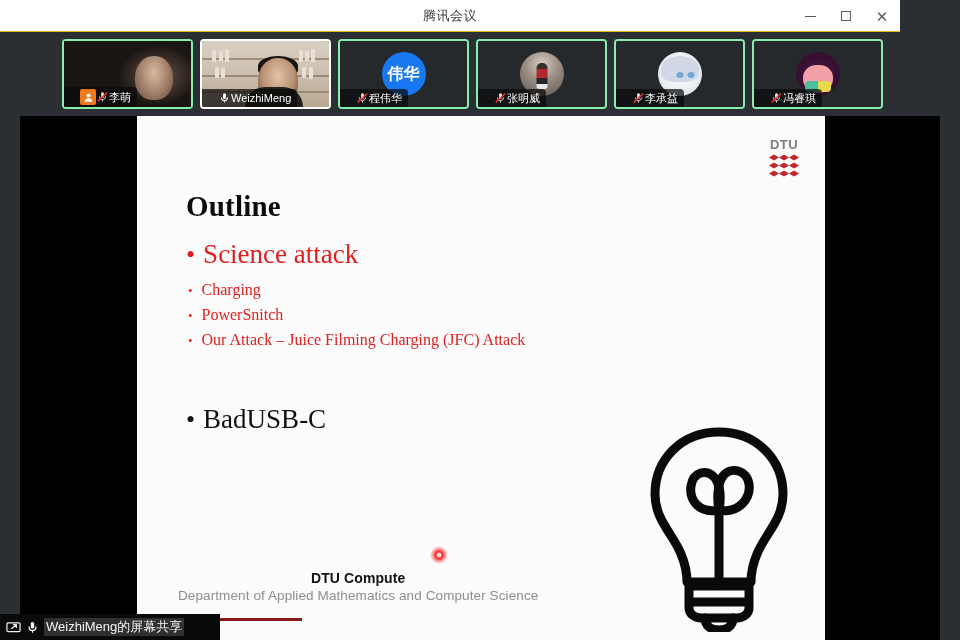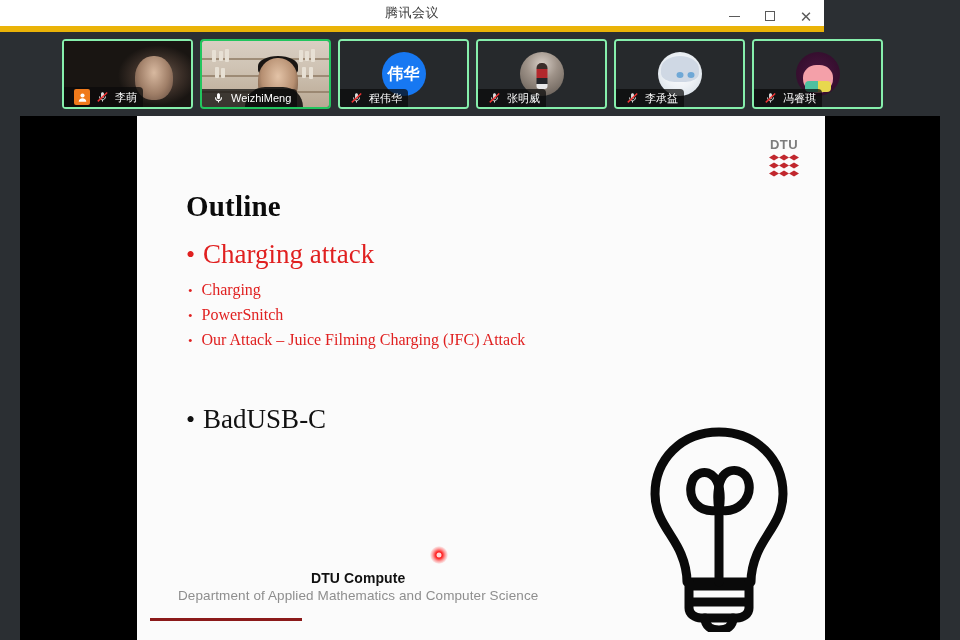--- a/index.html
+++ b/index.html
@@ -11,23 +11,23 @@
   }
   #app {
     position: relative;
     width: 960px; height: 640px;
     background: #2b2f33;
   }
 
   
   .titlebar {
     position: absolute; top: 0; left: 0;
-    width: 824px; height: 32px;
+    width: 900px; height: 32px;
     background: #ffffff;
-    border-bottom: 6px solid #eab308;
+    border-bottom: 1px solid #eab308;
     display: flex; align-items: center; justify-content: center;
   }
   .titlebar-title {
     font-size: 13px; color: #3a3a3a; letter-spacing: .5px;
   }
   .win-controls {
     position: absolute; right: 0; top: 0; height: 32px;
     display: flex; align-items: center;
   }
   .win-btn {
@@ -49,21 +49,21 @@
   }
   .tile {
     position: relative;
     width: 131px; height: 70px;
     border-radius: 4px;
     overflow: hidden;
     background: #1e2124;
     border: 2px solid #86efac;
     flex: none;
   }
-  .tile.active { border: 2px solid #22c55e; }
+  .tile.active { border: 2px solid #ffffff; }
   .tile-bg { position: absolute; inset: 0; }
 
   
   .bg-limeng {
     background:
       radial-gradient(ellipse 40px 30px at 74% 52%, #6b5a4e 0%, #3a2e27 60%, #191512 100%),
       radial-gradient(ellipse 30px 40px at 22% 45%, #5b3b30 0%, #2a1b16 70%, #120c0a 100%),
       linear-gradient(110deg,#1a1410 0%, #2b201a 45%, #14100d 100%);
   }
   .bg-limeng::after{
@@ -137,22 +137,22 @@
   }
   .av-patrick::before{
     content:""; position:absolute; left:50%; bottom:10%;
     transform:translateX(-50%);
     width:26px; height:11px; border-radius:4px;
     background:linear-gradient(90deg,#4ec0a0 0 50%, #e8d84e 50% 100%);
     z-index:2;
   }
   .name-badge {
     position: absolute; left: 0; bottom: 0;
-    display: flex; align-items: center; gap: 6px;
-    padding: 2px 6px 2px 10px;
+    display: flex; align-items: center; gap: 0;
+    padding: 2px 6px 2px 16px;
     background: rgba(10,10,10,.72);
     border-radius: 0 4px 0 0;
     max-width: 100%;
   }
   .name-text {
     color: #fff; font-size: 11px; line-height: 14px;
     white-space: nowrap;
   }
   .host-badge {
     width: 16px; height: 16px; background: #f07a1b;
@@ -411,21 +411,21 @@
           </g>
         </svg>
       </div>
 
       <div class="slide-title">Outline</div>
 
       <div class="bullets">
 
         <div class="b1">
           <span class="dot">•</span>
-          <span>Charging attack</span>
+          <span>Science attack</span>
         </div>
 
         <div class="sub-group">
           <div class="b2">
             <span class="dot">•</span>
             <span>Charging</span>
           </div>
           <div class="b2">
             <span class="dot">•</span>
             <span>PowerSnitch</span>
@@ -460,14 +460,26 @@
       <div class="slide-footer">
         <div class="foot-1">DTU Compute</div>
         <div class="foot-2">Department of Applied Mathematics and Computer Science</div>
       </div>
 
     </div>
   </div>
 
   <div class="progress-track"></div>
 
+  <div class="share-bar">
+    <svg class="share-ic" viewBox="0 0 16 16">
+      <rect x="1" y="3" width="14" height="9.5" rx="1.2" fill="none" stroke="#f0f0f0" stroke-width="1.3"></rect>
+      <path d="M6 9 L11 5 M11 5 H8 M11 5 V8" stroke="#f0f0f0" stroke-width="1.3" fill="none" stroke-linecap="round"></path>
+    </svg>
+    <svg class="share-ic" viewBox="0 0 16 16">
+      <path d="M8 2c-1 0-1.8.8-1.8 1.8v3.6c0 1 .8 1.8 1.8 1.8s1.8-.8 1.8-1.8V3.8C9.8 2.8 9 2 8 2z" fill="#fff"></path>
+      <path d="M4.4 7v.6c0 2 1.6 3.6 3.6 3.6s3.6-1.6 3.6-3.6V7" fill="none" stroke="#fff" stroke-width="1.3"></path>
+      <line x1="8" y1="11.2" x2="8" y2="13.6" stroke="#fff" stroke-width="1.3"></line>
+    </svg>
+    <span class="share-label">WeizhiMeng的屏幕共享</span>
+  </div>
 
 </div>
 
 </body></html>

